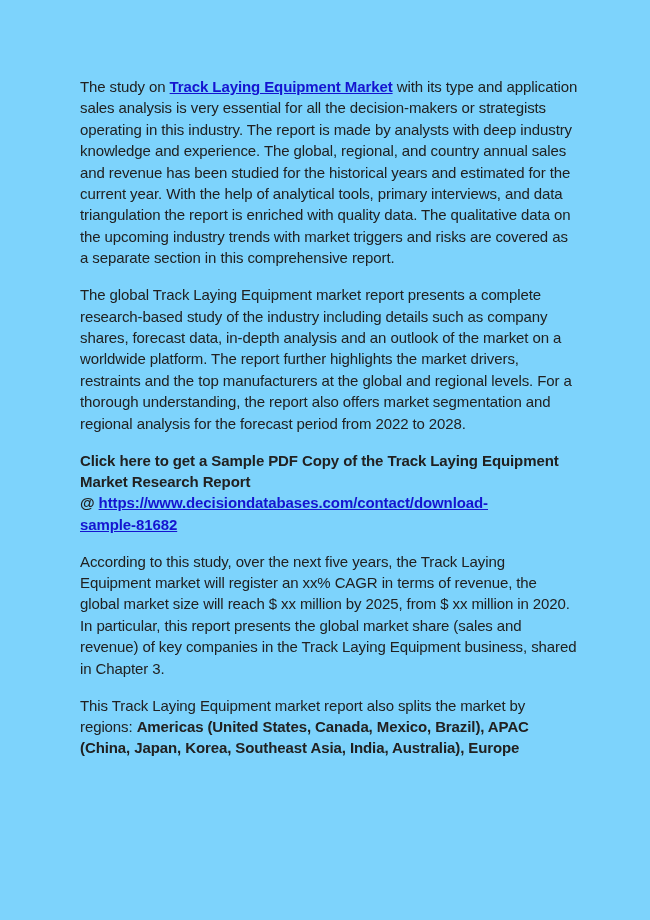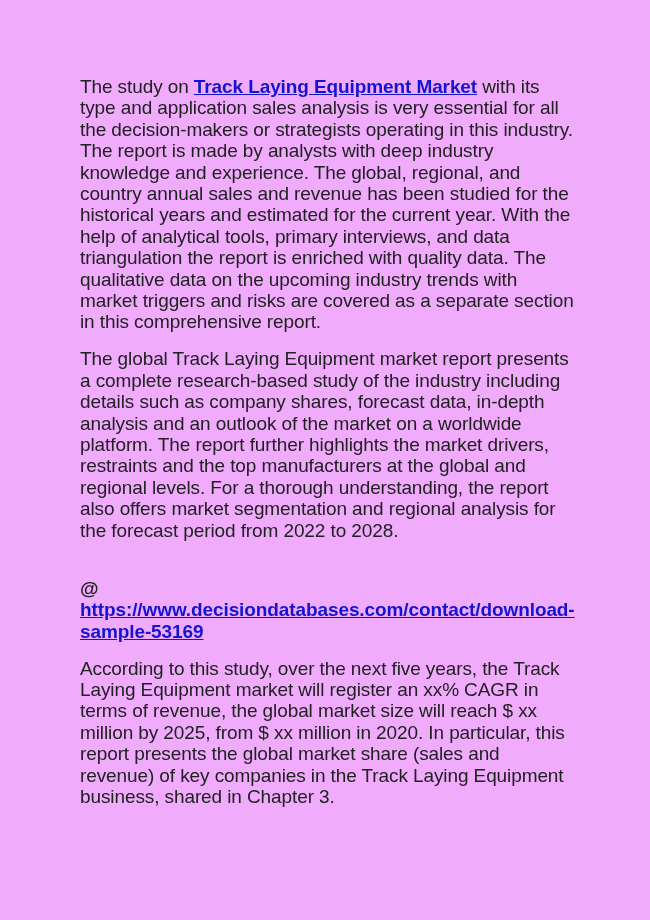--- a/index.html
+++ b/index.html
@@ -5,24 +5,24 @@
   html, body {
     margin: 0;
     padding: 0;
     background: #ffffff;
   }
   .page {
     position: relative;
     width: 650px;
     height: 920px;
     box-sizing: border-box;
-    background: #f0abfc;
+    background: #7dd3fc;
     padding: 76px 72px 0 80px;
     font-family: "Liberation Sans", sans-serif;
-    font-size: 19px;
+    font-size: 15px;
     line-height: 21.4px;
     letter-spacing: -0.1px;
     color: #212121;
     overflow: hidden;
   }
   .page p {
     margin: 0 0 15.5px 0;
   }
   .b {
     font-weight: bold;
@@ -37,18 +37,19 @@
 </head>
 <body>
 
 <div class="page">
 
   <p><span>The study on </span><a class="doclink">Track Laying Equipment Market</a><span> with its type and application sales analysis is very essential for all the decision-makers or strategists operating in this industry. The report is made by analysts with deep industry knowledge and experience. The global, regional, and country annual sales and revenue has been studied for the historical years and estimated for the current year. With the help of analytical tools, primary interviews, and data triangulation the report is enriched with quality data. The qualitative data on the upcoming industry trends with market triggers and risks are covered as a separate section in this comprehensive report.</span></p>
 
 
   <p><span>The global Track Laying Equipment market report presents a complete research-based study of the industry including details such as company shares, forecast data, in-depth analysis and an outlook of the market on a worldwide platform. The report further highlights the market drivers, restraints and the top manufacturers at the global and regional levels. For a thorough understanding, the report also offers market segmentation and regional analysis for the forecast period from 2022 to 2028.</span></p>
 
-  <p class="b"><br><span>@ </span><a class="doclink"><span>https://www.decisiondatabases.com/contact/download-</span><br><span>sample-53169</span></a></p>
+  <p class="b"><span>Click here to get a Sample PDF Copy of the Track Laying Equipment Market Research Report</span><br><span>@ </span><a class="doclink"><span>https://www.decisiondatabases.com/contact/download-</span><br><span>sample-81682</span></a></p>
 
   <p><span>According to this study, over the next five years, the Track Laying Equipment market will register an xx% CAGR in terms of revenue, the global market size will reach $ xx million by 2025, from $ xx million in 2020. In particular, this report presents the global market share (sales and revenue) of key companies in the Track Laying Equipment business, shared in Chapter 3.</span></p>
 
+  <p><span>This Track Laying Equipment market report also splits the market by regions: </span><span class="b">Americas (United States, Canada, Mexico, Brazil), APAC (China, Japan, Korea, Southeast Asia, India, Australia), Europe</span></p>
 
 </div>
 
 </body></html>

